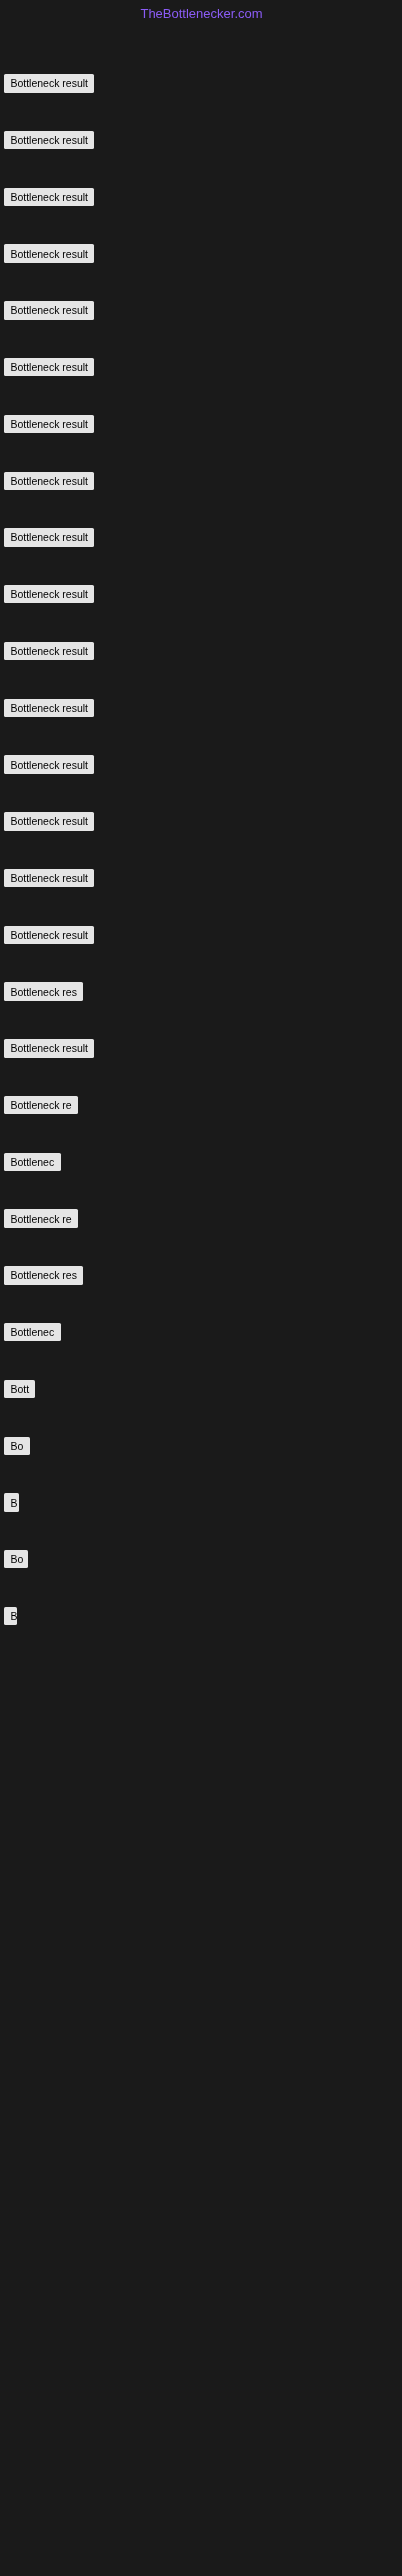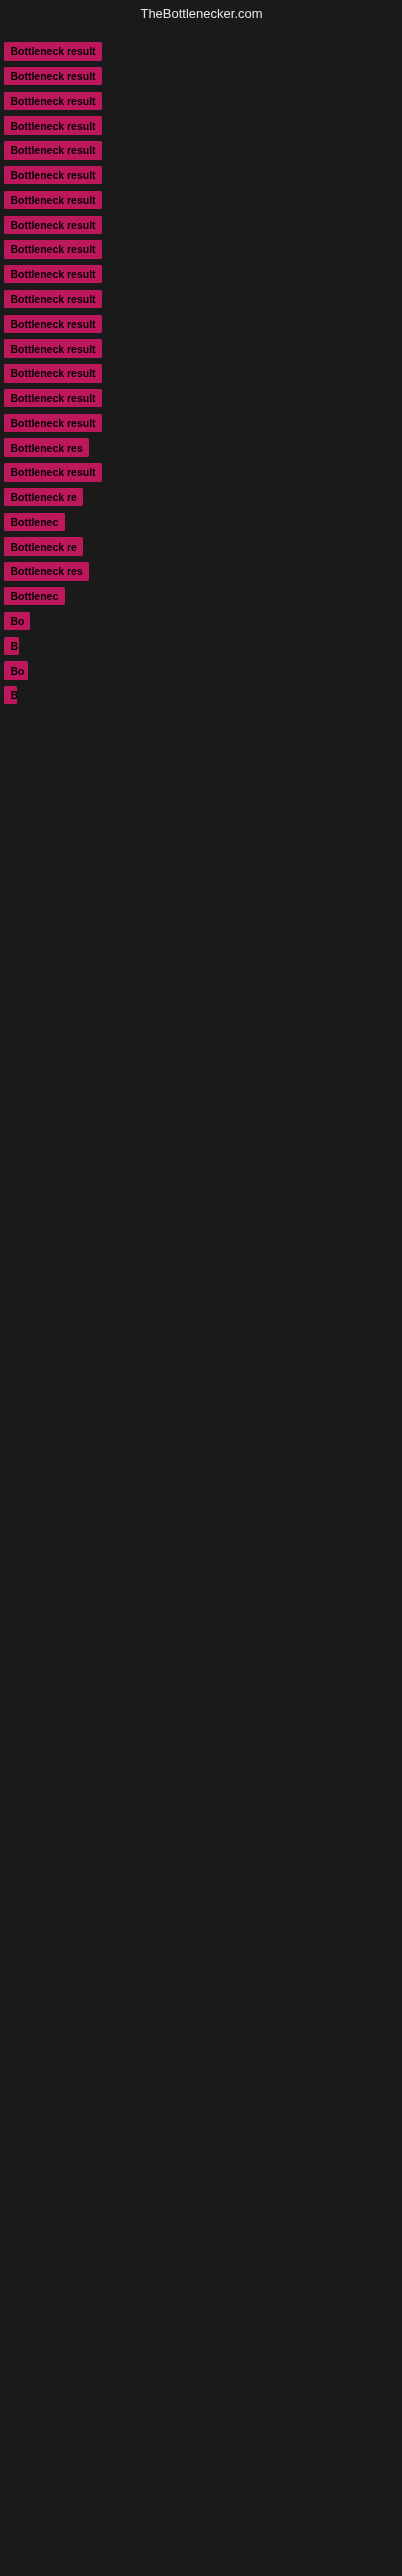--- a/index.html
+++ b/index.html
@@ -11,45 +11,46 @@
     body {
       width: 403px;
       min-height: 2576px;
       background-color: #1a1a1a;
       font-family: Arial, sans-serif;
       position: relative;
     }
 
     .site-title {
       text-align: center;
-      color: #e5e5e5;
+      color: #8b5cf6;
       font-size: 13px;
       padding: 6.4px 0;
       background-color: #1a1a1a;
     }
 
     .bottleneck-items-container {
       padding: 8px 0;
     }
 
     .bottleneck-item {
       margin: 6.4px 4px;
       display: flex;
       align-items: center;
     }
 
     .bottleneck-badge {
-      background-color: #be185d;
+      background-color: #e5e5e5;
       color: #000;
       font-size: 10.5px;
-      font-weight: bold;
+      font-weight: normal;
       padding: 3.2px 6.4px;
       border-radius: 1.6px;
       white-space: nowrap;
       display: inline-block;
+      margin-top: 32px;
     }
   </style>
 </head>
 <body>
 
 <div class="site-title">TheBottlenecker.com</div>
 
 <div class="bottleneck-items-container" id="items-container">
 <div class="bottleneck-item">
       <span class="bottleneck-badge" style="max-width: 117px; overflow: hidden;">Bottleneck result</span>
@@ -114,20 +115,23 @@
     <div class="bottleneck-item">
       <span class="bottleneck-badge" style="max-width: 89px; overflow: hidden;">Bottleneck re</span>
     </div>
     <div class="bottleneck-item">
       <span class="bottleneck-badge" style="max-width: 95px; overflow: hidden;">Bottleneck res</span>
     </div>
     <div class="bottleneck-item">
       <span class="bottleneck-badge" style="max-width: 66px; overflow: hidden;">Bottlenec</span>
     </div>
     <div class="bottleneck-item">
+      <span class="bottleneck-badge" style="max-width: 39px; overflow: hidden;">Bott</span>
+    </div>
+    <div class="bottleneck-item">
       <span class="bottleneck-badge" style="max-width: 26px; overflow: hidden;">Bo</span>
     </div>
     <div class="bottleneck-item">
       <span class="bottleneck-badge" style="max-width: 14.5px; overflow: hidden;">B</span>
     </div>
     <div class="bottleneck-item">
       <span class="bottleneck-badge" style="max-width: 24px; overflow: hidden;">Bo</span>
     </div>
     <div class="bottleneck-item">
       <span class="bottleneck-badge" style="max-width: 11.3px; overflow: hidden;">B</span>

